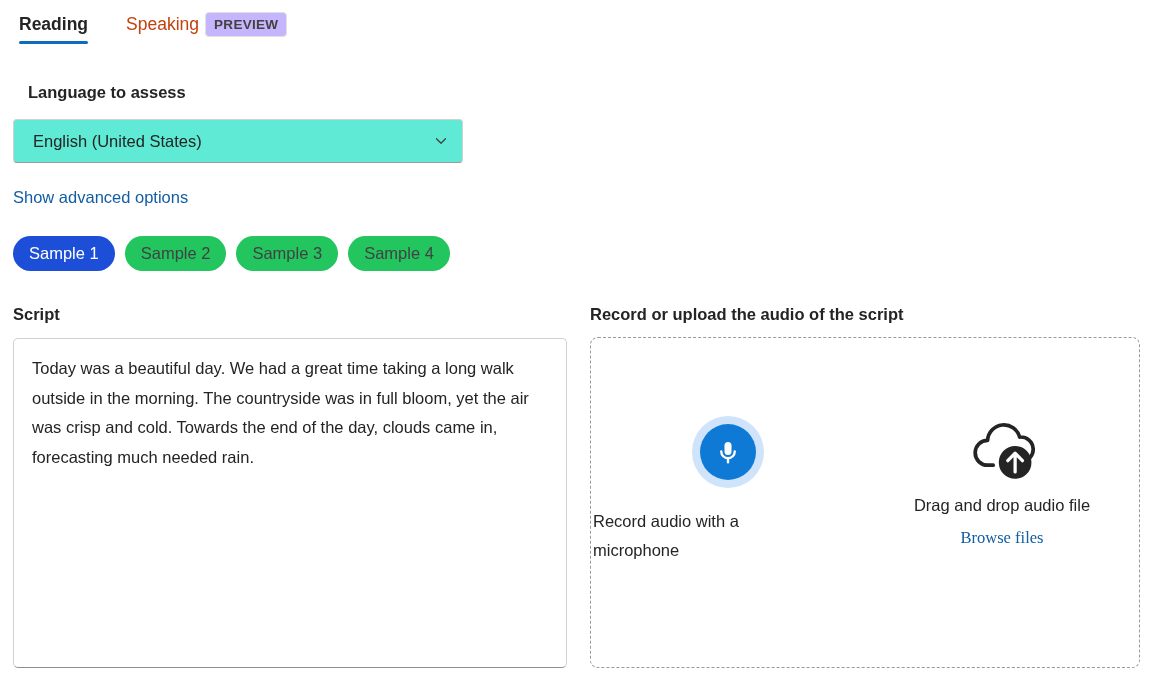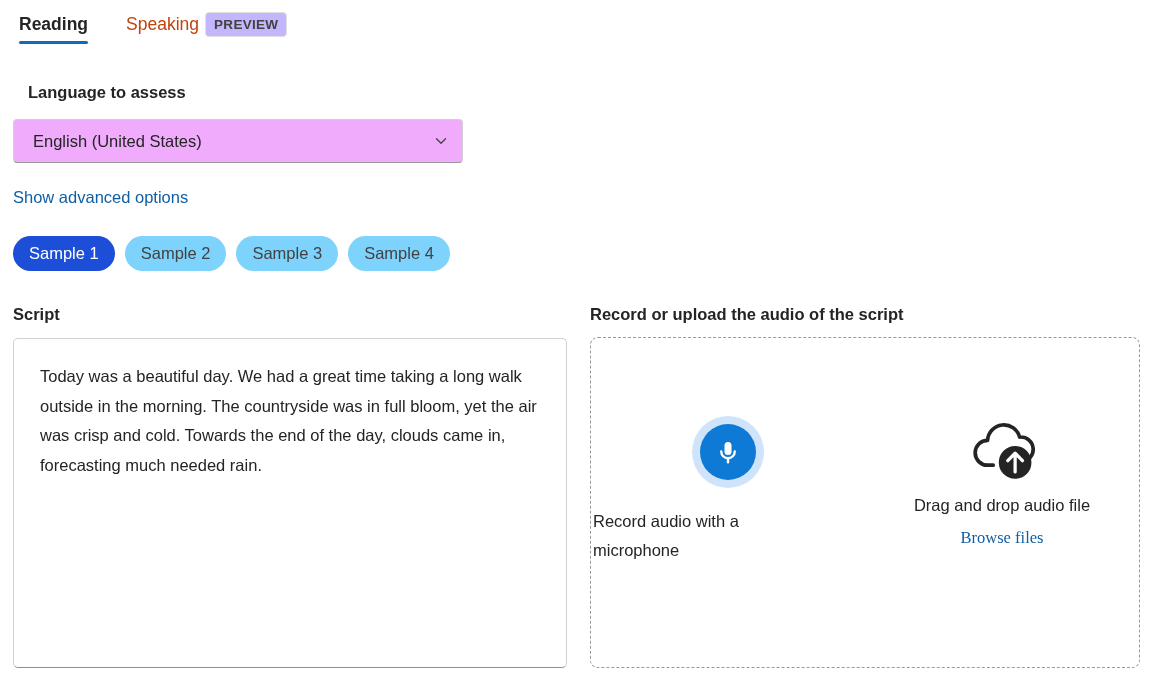--- a/index.html
+++ b/index.html
@@ -88,21 +88,21 @@
     white-space: nowrap;
   }
   #language-label { left: 28px; top: 81px; }
 
   .dropdown {
     position: absolute;
     left: 13px;
     top: 119px;
     width: 450px;
     height: 44px;
-    background: #f0abfc;
+    background: #5eead4;
     border: 1px solid #d1d1d1;
     border-bottom: 1px solid #9a9a9a;
     border-radius: 4px;
     display: flex;
     align-items: center;
     padding: 0 12px 0 19px;
     cursor: pointer;
   }
   .dropdown-value {
     flex: 1;
@@ -138,21 +138,21 @@
     top: 236px;
     display: flex;
     align-items: center;
     gap: 10px;
   }
   .chip {
     height: 35px;
     padding: 0 16px;
     border-radius: 18px;
     border: none;
-    background: #7dd3fc;
+    background: #22c55e;
     color: #424242;
     font-size: 16.5px;
     font-family: "Liberation Sans", sans-serif;
     line-height: 35px;
     cursor: pointer;
     white-space: nowrap;
     display: inline-flex;
     align-items: center;
   }
   .chip.active {
@@ -170,21 +170,21 @@
     width: 554px;
     height: 330px;
     background: #ffffff;
     border: 1px solid #d1d1d1;
     border-bottom: 1px solid #8f8f8f;
     border-radius: 5px;
     padding: 15px 18px;
     overflow: hidden;
   }
   .script-text {
-    margin: 8px;
+    margin: 0;
     font-size: 16.5px;
     line-height: 29.5px;
     color: #242424;
     white-space: pre-wrap;
     font-family: "Liberation Sans", sans-serif;
   }
 
   
   #upload-label { left: 590px; top: 303px; }
 

